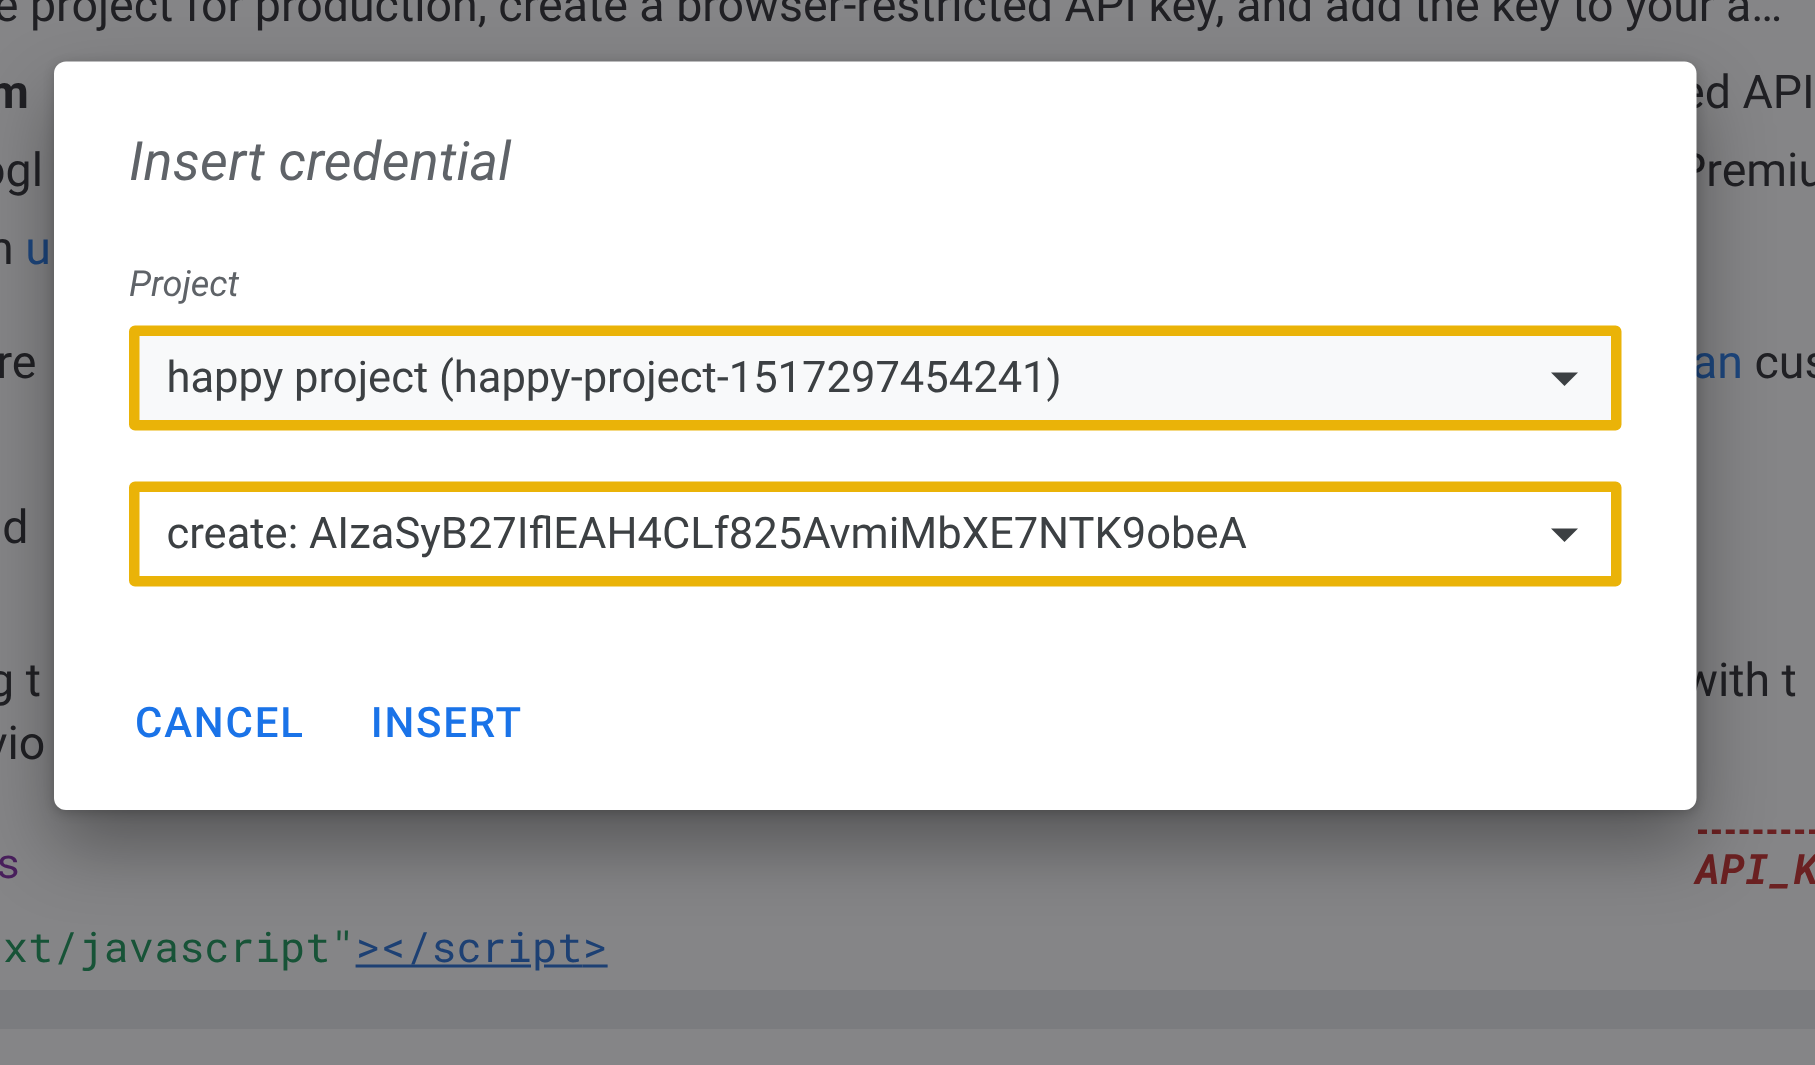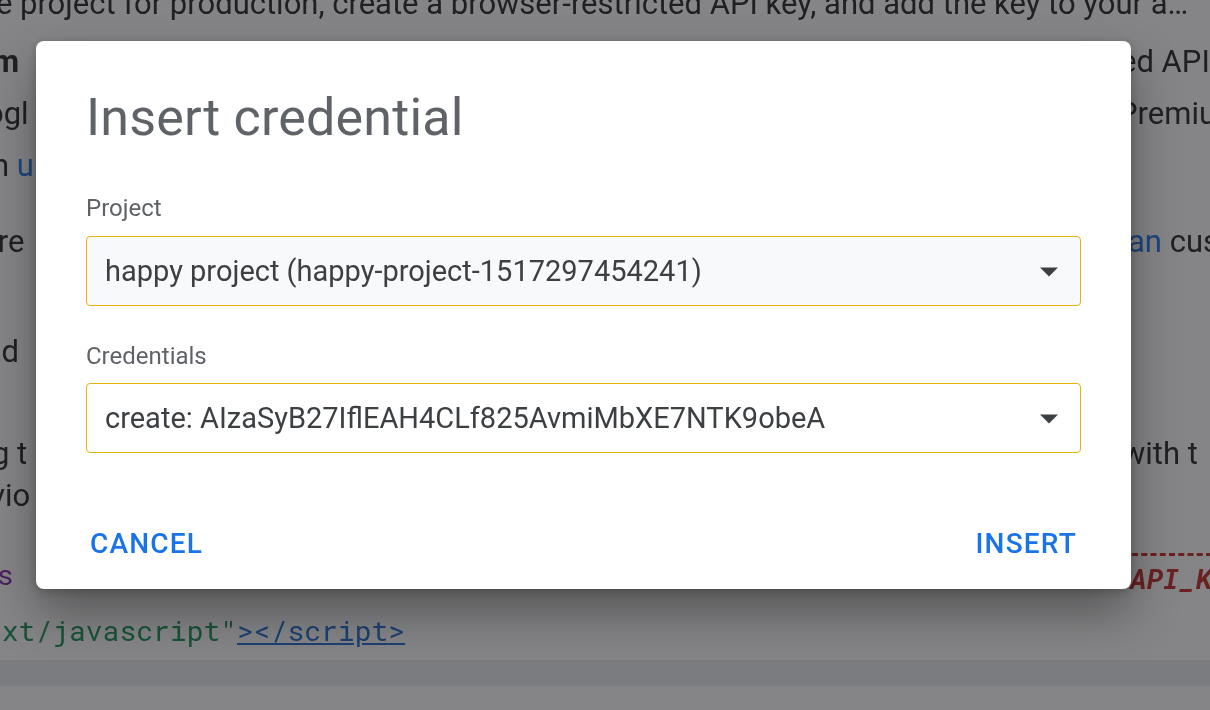--- a/index.html
+++ b/index.html
@@ -77,44 +77,46 @@
       border-radius: 8px;
       box-shadow: 0 24px 48px rgba(0,0,0,0.35), 0 2px 8px rgba(0,0,0,0.2);
       padding: 0;
     }
 
     .dialog-body {
       padding: 46px 50px 8px 50px;
     }
 
     .dialog-title {
-      font-size: 52px;
+      font-size: 36px;
       font-weight: 400;
       color: #5f6368;
       letter-spacing: 0.2px;
       margin-bottom: 44px;
+      font-style: italic;
     }
 
     .field-group {
       margin-bottom: 34px;
     }
 
     .field-label {
       font-size: 24px;
       color: #5f6368;
       font-weight: 400;
       margin-bottom: 10px;
       line-height: 1.4;
+      font-style: italic;
     }
 
     .field-select {
       position: relative;
       width: 100%;
       height: 70px;
-      border: 1px solid #eab308;
+      border: 7px solid #eab308;
       border-radius: 4px;
       display: flex;
       align-items: center;
       padding: 0 56px 0 18px;
       cursor: pointer;
     }
 
     .field-select.filled {
       background: #f8f9fa;
     }
@@ -138,23 +140,23 @@
       transform: translateY(-40%);
       width: 0;
       height: 0;
       border-left: 9px solid transparent;
       border-right: 9px solid transparent;
       border-top: 9px solid #3c4043;
     }
 
     .dialog-actions {
       display: flex;
-      justify-content: space-between;
-      gap: 25px;
-      padding: 24px 36px 21px 36px;
+      justify-content: flex-start;
+      gap: 8px;
+      padding: 24px 36px 34px 36px;
     }
 
     .btn {
       background: transparent;
       border: none;
       font-size: 28px;
       font-weight: 500;
       letter-spacing: 1.2px;
       color: #1a73e8;
       padding: 8px 18px;
@@ -222,21 +224,20 @@
 
     <div class="field-group">
       <div class="field-label">Project</div>
       <div class="field-select filled">
         <span class="select-value">happy project (happy-project-1517297454241)</span>
         <span class="select-caret"></span>
       </div>
     </div>
 
     <div class="field-group">
-      <div class="field-label">Credentials</div>
       <div class="field-select plain">
         <span class="select-value">create: AIzaSyB27IflEAH4CLf825AvmiMbXE7NTK9obeA</span>
         <span class="select-caret"></span>
       </div>
     </div>
   </div>
 
   <div class="dialog-actions">
     <button class="btn">CANCEL</button>
     <button class="btn">INSERT</button>

